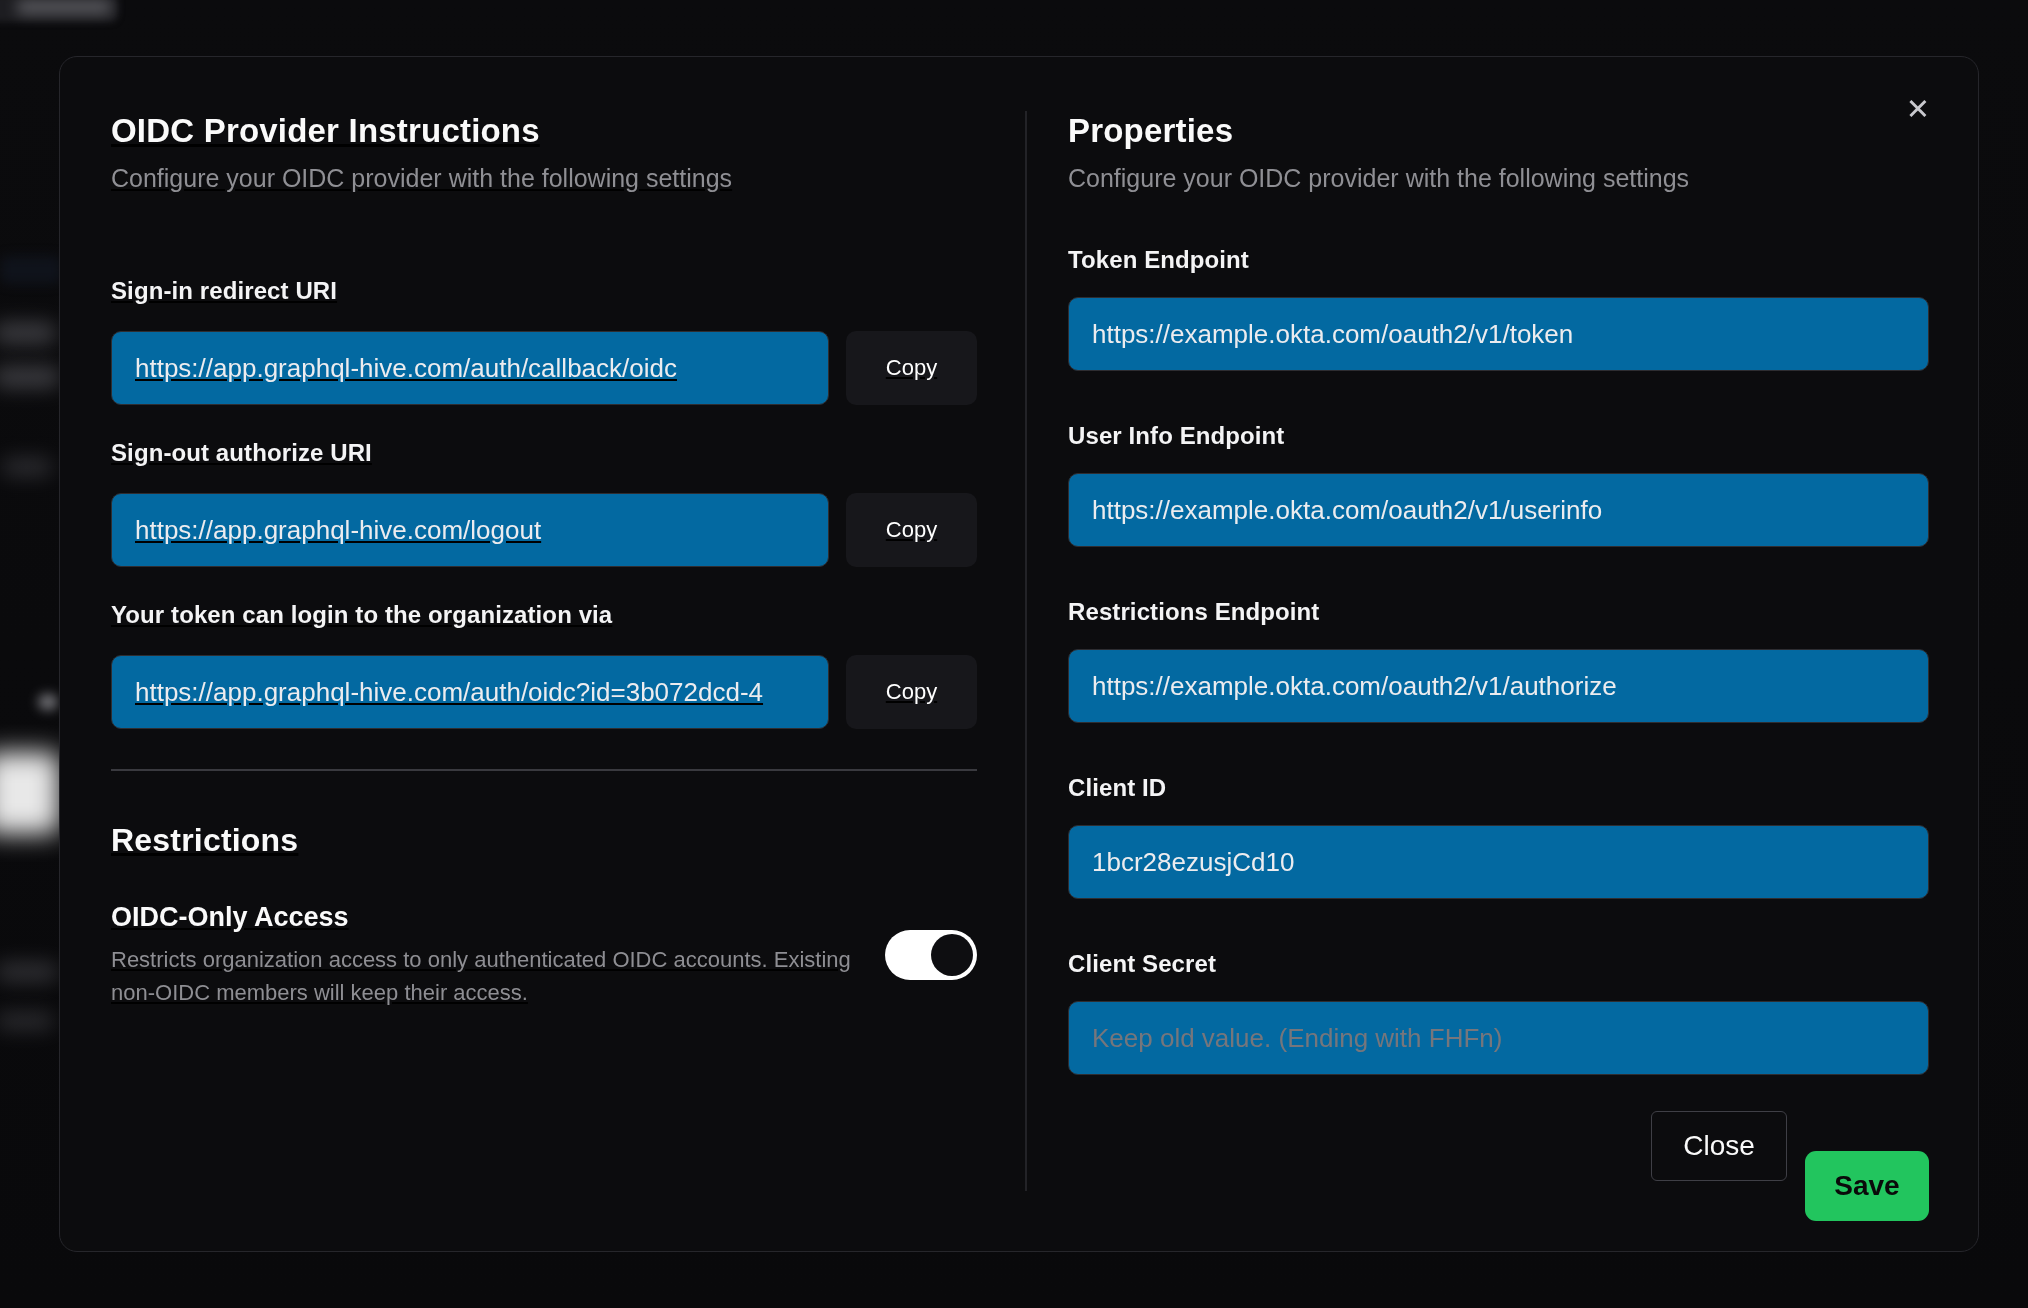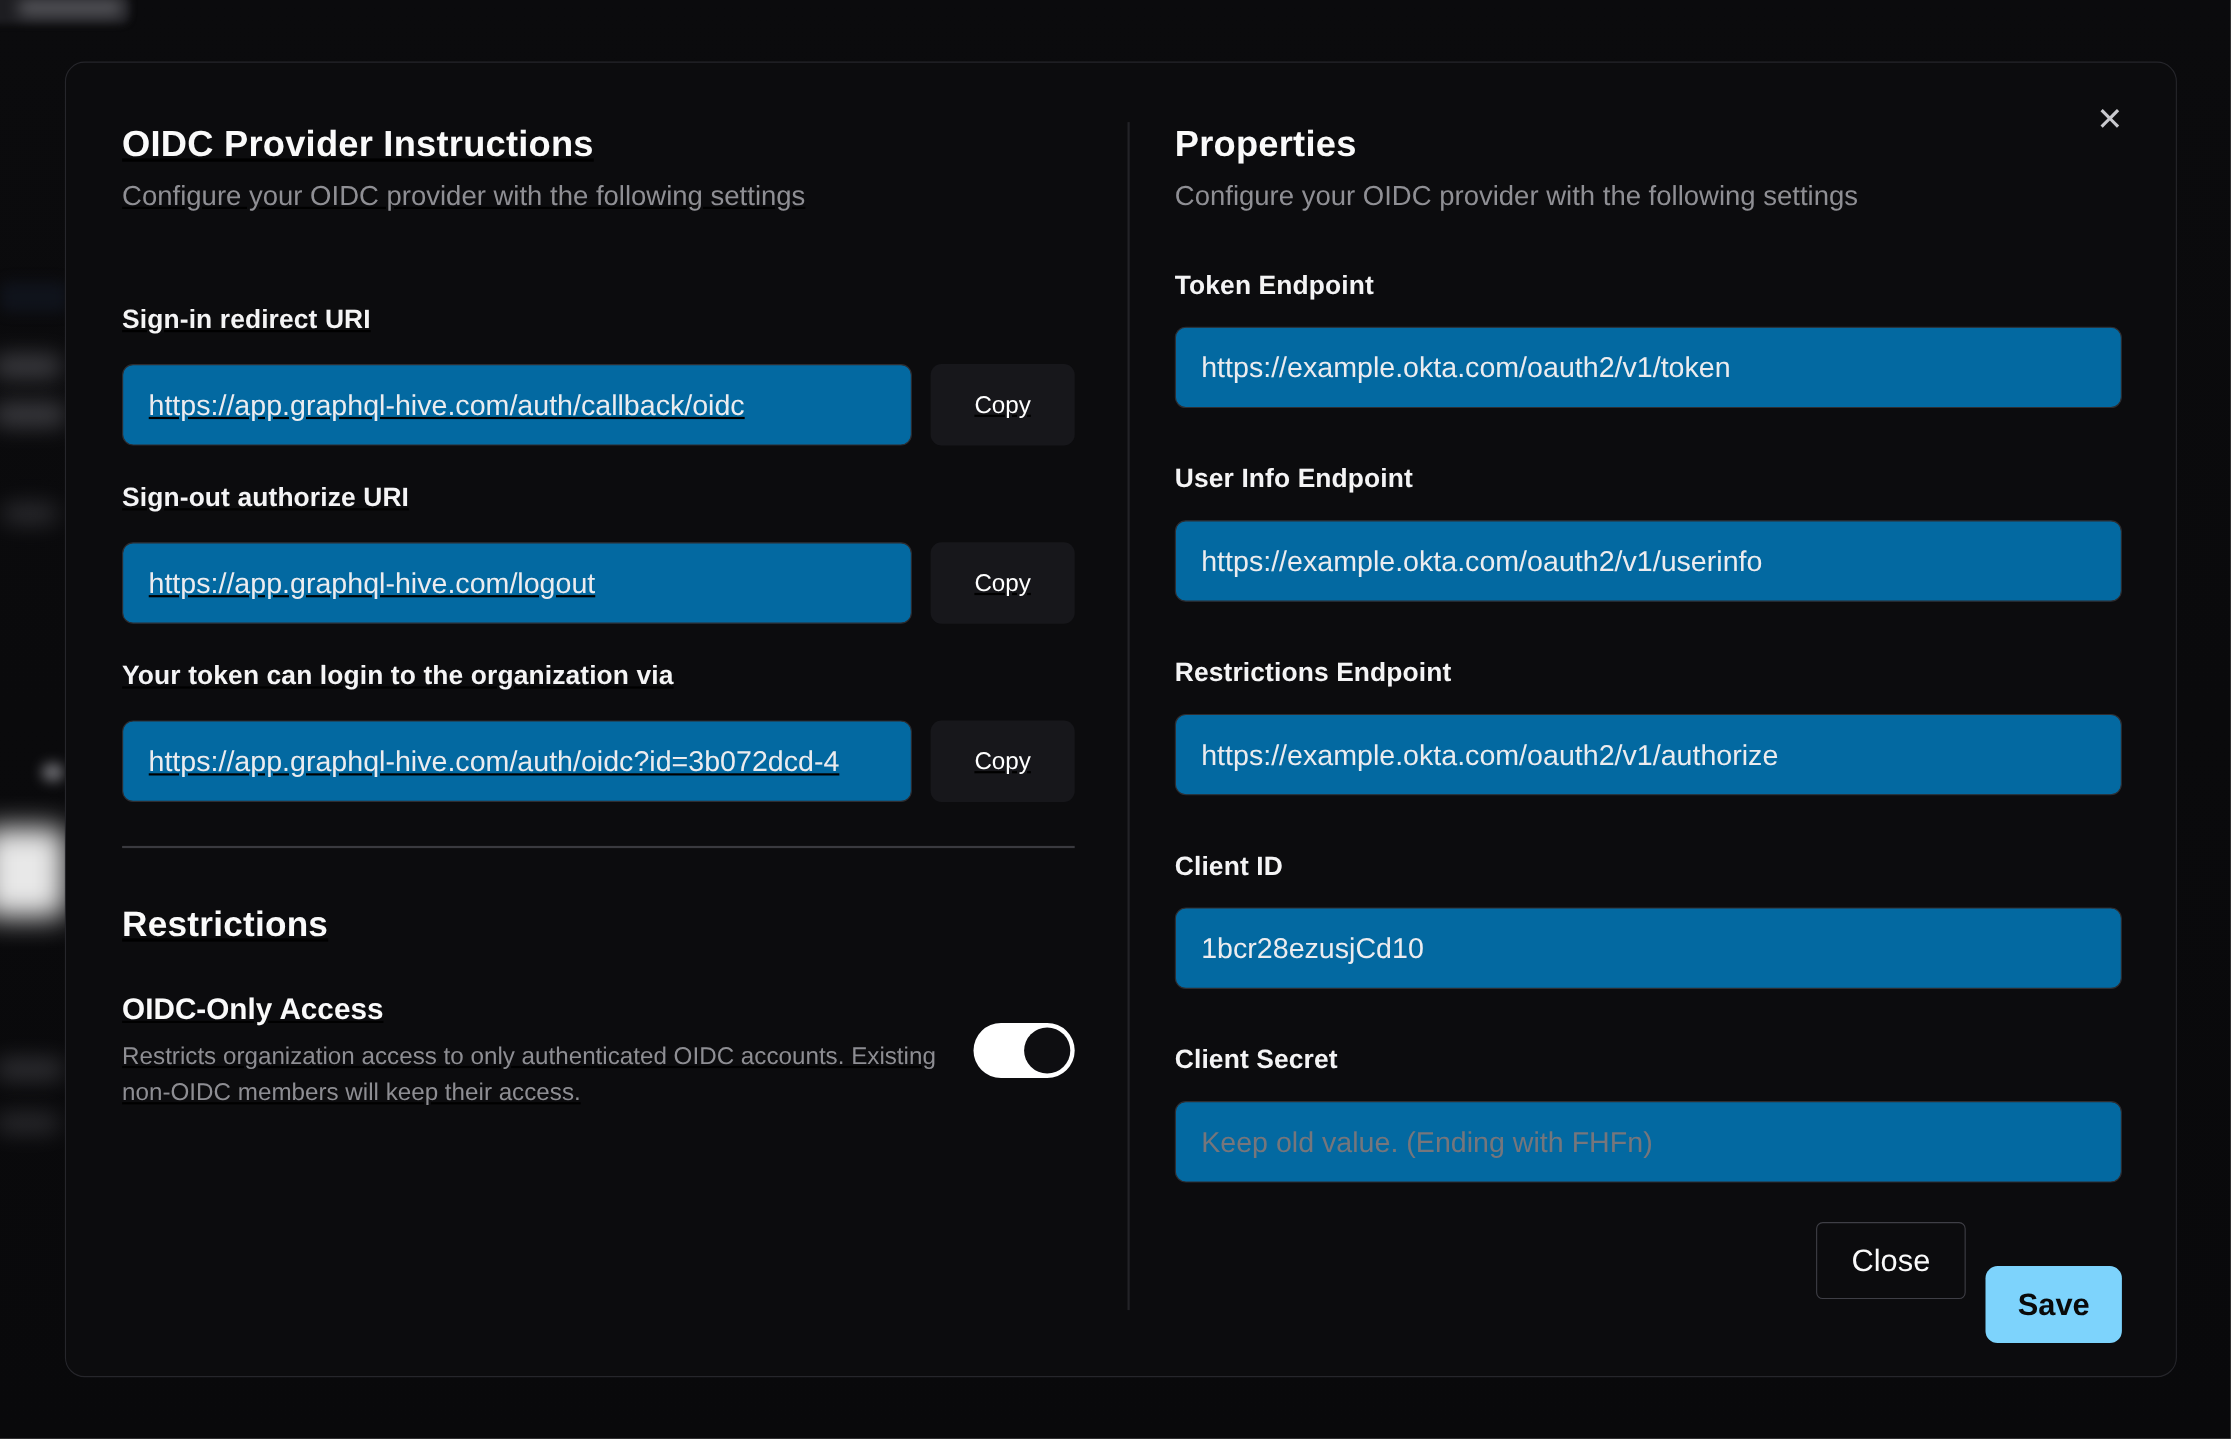--- a/index.html
+++ b/index.html
@@ -71,21 +71,21 @@
   .toggle-thumb{
     position:absolute;right:4px;top:4px;width:42px;height:42px;border-radius:50%;
     background:#0e0e11;
   }
   .footer{margin-top:auto;display:flex;justify-content:flex-end;gap:18px;padding-top:36px;}
   .btn-close{
     width:136px;height:70px;background:transparent;border:1.5px solid #3f3f46;border-radius:6px;
     color:#fafafa;font-size:28px;font-weight:500;font-family:inherit;cursor:pointer;
   }
   .btn-save{
-    width:124px;height:70px;background:#7dd3fc;border:none;border-radius:11px;
+    width:124px;height:70px;background:#22c55e;border:none;border-radius:11px;
     color:#0a0a0a;font-size:28px;font-weight:600;font-family:inherit;cursor:pointer;margin-top:40px;
   }
 </style>
 </head>
 <body>
 
 <div class="bg-frag bg-pill"></div>
 <div class="bg-frag bg-pill-text"></div>
 <div class="bg-frag bg-band"></div>
 <div class="bg-frag bg-f1"></div>

